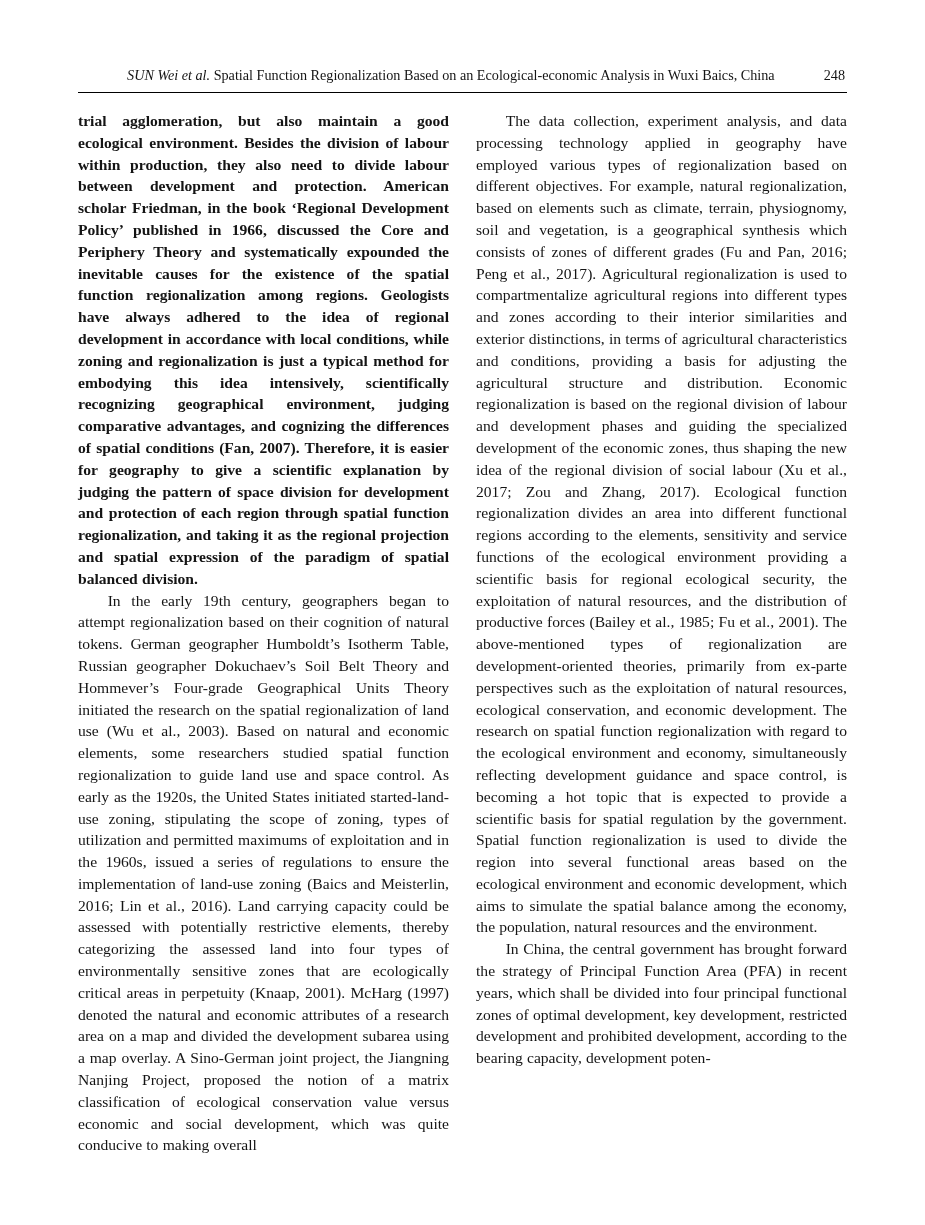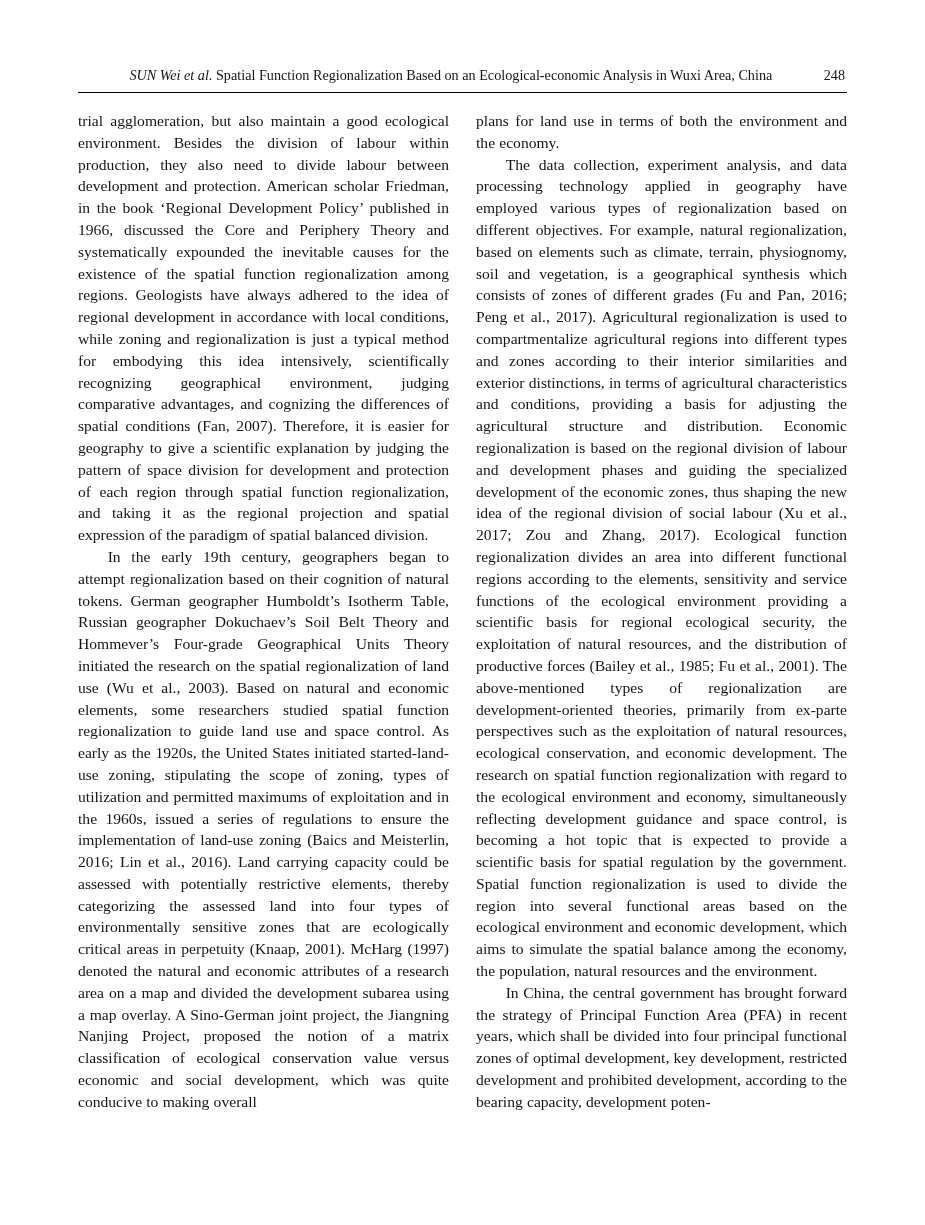--- a/index.html
+++ b/index.html
@@ -58,45 +58,45 @@
     flex: 1;
     min-width: 0;
   }
   .col p {
     margin: 0;
     text-indent: 1.9em;
     word-spacing: 0.02em;
   }
   .col p.cont {
     text-indent: 0;
+    font-weight: bold;
   }
 </style>
 </head>
 <body>
 
 <div class="page">
 
   <header class="running-header">
     <div class="head-text">
       <span class="italic">SUN Wei et al.</span>
-      <span>Spatial Function Regionalization Based on an Ecological-economic Analysis in Wuxi Area, China</span>
+      <span>Spatial Function Regionalization Based on an Ecological-economic Analysis in Wuxi Baics, China</span>
     </div>
     <div class="page-num">248</div>
   </header>
 
   <hr class="rule">
 
   <main class="columns">
 
     <section class="col">
       <p class="cont">trial agglomeration, but also maintain a good ecological environment. Besides the division of labour within production, they also need to divide labour between development and protection. American scholar Friedman, in the book ‘Regional Development Policy’ published in 1966, discussed the Core and Periphery Theory and systematically expounded the inevitable causes for the existence of the spatial function regionalization among regions. Geologists have always adhered to the idea of regional development in accordance with local conditions, while zoning and regionalization is just a typical method for embodying this idea intensively, scientifically recognizing geographical environment, judging comparative advantages, and cognizing the differences of spatial conditions (Fan, 2007). Therefore, it is easier for geography to give a scientific explanation by judging the pattern of space division for development and protection of each region through spatial function regionalization, and taking it as the regional projection and spatial expression of the paradigm of spatial balanced division.</p>
       <p>In the early 19th century, geographers began to attempt regionalization based on their cognition of natural tokens. German geographer Humboldt’s Isotherm Table, Russian geographer Dokuchaev’s Soil Belt Theory and Hommever’s Four-grade Geographical Units Theory initiated the research on the spatial regionalization of land use (Wu et al., 2003). Based on natural and economic elements, some researchers studied spatial function regionalization to guide land use and space control. As early as the 1920s, the United States initiated started-land-use zoning, stipulating the scope of zoning, types of utilization and permitted maximums of exploitation and in the 1960s, issued a series of regulations to ensure the implementation of land-use zoning (Baics and Meisterlin, 2016; Lin et al., 2016). Land carrying capacity could be assessed with potentially restrictive elements, thereby categorizing the assessed land into four types of environmentally sensitive zones that are ecologically critical areas in perpetuity (Knaap, 2001). McHarg (1997) denoted the natural and economic attributes of a research area on a map and divided the development subarea using a map overlay. A Sino-German joint project, the Jiangning Nanjing Project, proposed the notion of a matrix classification of ecological conservation value versus economic and social development, which was quite conducive to making overall</p>
     </section>
 
     <section class="col">
-      <p class="cont">plans for land use in terms of both the environment and the economy.</p>
       <p>The data collection, experiment analysis, and data processing technology applied in geography have employed various types of regionalization based on different objectives. For example, natural regionalization, based on elements such as climate, terrain, physiognomy, soil and vegetation, is a geographical synthesis which consists of zones of different grades (Fu and Pan, 2016; Peng et al., 2017). Agricultural regionalization is used to compartmentalize agricultural regions into different types and zones according to their interior similarities and exterior distinctions, in terms of agricultural characteristics and conditions, providing a basis for adjusting the agricultural structure and distribution. Economic regionalization is based on the regional division of labour and development phases and guiding the specialized development of the economic zones, thus shaping the new idea of the regional division of social labour (Xu et al., 2017; Zou and Zhang, 2017). Ecological function regionalization divides an area into different functional regions according to the elements, sensitivity and service functions of the ecological environment providing a scientific basis for regional ecological security, the exploitation of natural resources, and the distribution of productive forces (Bailey et al., 1985; Fu et al., 2001). The above-mentioned types of regionalization are development-oriented theories, primarily from ex-parte perspectives such as the exploitation of natural resources, ecological conservation, and economic development. The research on spatial function regionalization with regard to the ecological environment and economy, simultaneously reflecting development guidance and space control, is becoming a hot topic that is expected to provide a scientific basis for spatial regulation by the government. Spatial function regionalization is used to divide the region into several functional areas based on the ecological environment and economic development, which aims to simulate the spatial balance among the economy, the population, natural resources and the environment.</p>
       <p>In China, the central government has brought forward the strategy of Principal Function Area (PFA) in recent years, which shall be divided into four principal functional zones of optimal development, key development, restricted development and prohibited development, according to the bearing capacity, development poten-</p>
     </section>
 
   </main>
 
 </div>
 
 </body></html>

